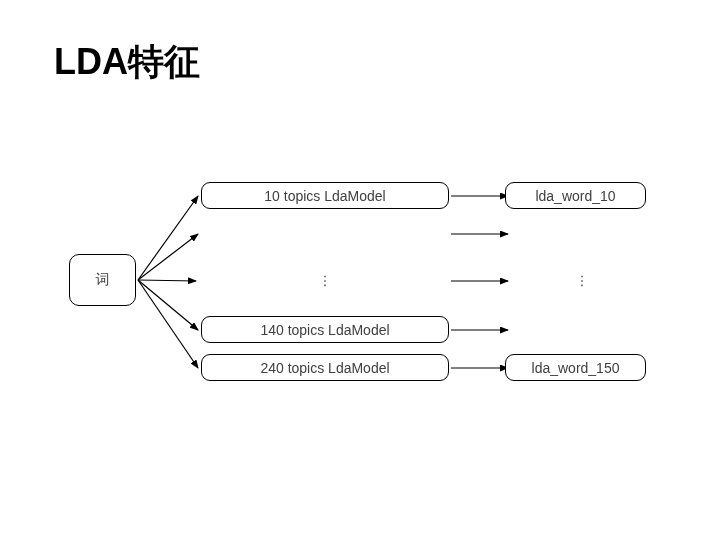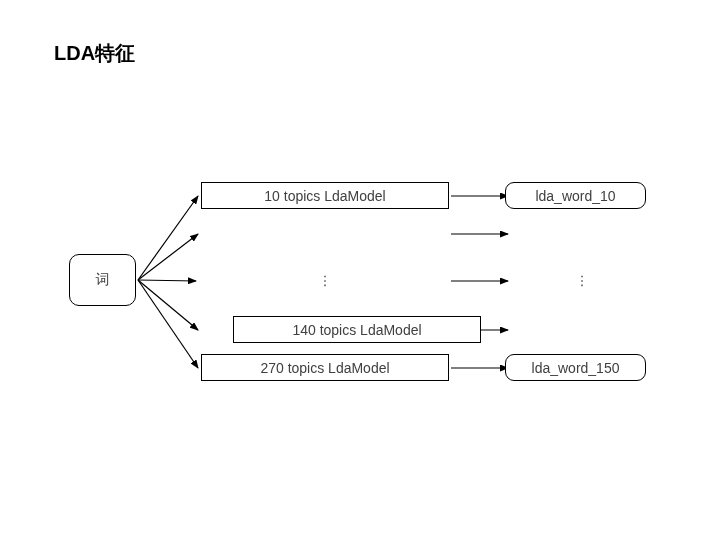--- a/index.html
+++ b/index.html
@@ -9,21 +9,21 @@
     width: 720px;
     height: 540px;
     background: #ffffff;
     font-family: "Liberation Sans", sans-serif;
     overflow: hidden;
   }
   .title {
     position: absolute;
     left: 54px;
     top: 42px;
-    font-size: 20px;
+    font-size: 36px;
     line-height: 1.1;
     font-weight: 700;
     color: #000000;
   }
   .arrows {
     position: absolute;
     left: 0;
     top: 0;
     width: 720px;
     height: 540px;
@@ -43,31 +43,31 @@
     left: 69px;
     top: 254px;
     width: 67px;
     height: 52px;
     border-radius: 10px;
   }
   .model-box {
     left: 201px;
     width: 248px;
     height: 27px;
-    border-radius: 0;
+    border-radius: 9px;
   }
   .output-box {
     left: 505px;
     width: 141px;
     height: 27px;
     border-radius: 9px;
   }
   .row1 { top: 182px; }
   .row2 { top: 220px; }
-  .row4 { top: 316px; margin-left: 32px; }
+  .row4 { top: 316px; }
   .row5 { top: 354px; }
   .ellipsis {
     position: absolute;
     top: 272px;
     width: 22px;
     height: 18px;
     text-align: center;
     font-size: 13px;
     line-height: 18px;
     color: #404040;
@@ -101,21 +101,21 @@
       <line x1="451" y1="368" x2="508" y2="368" marker-end="url(#ah)"></line>
     </g>
   </svg>
 
   <div class="shape source-node">
     <span>词</span>
   </div>
 
   <div class="shape model-box row1">10 topics LdaModel</div>
   <div class="shape model-box row4">140 topics LdaModel</div>
-  <div class="shape model-box row5">270 topics LdaModel</div>
+  <div class="shape model-box row5">240 topics LdaModel</div>
 
   <div class="shape output-box row1">lda_word_10</div>
   <div class="shape output-box row5">lda_word_150</div>
 
   <div class="ellipsis ellipsis-models">⋮</div>
   <div class="ellipsis ellipsis-outputs">⋮</div>
 
 </div>
 
 </body></html>

